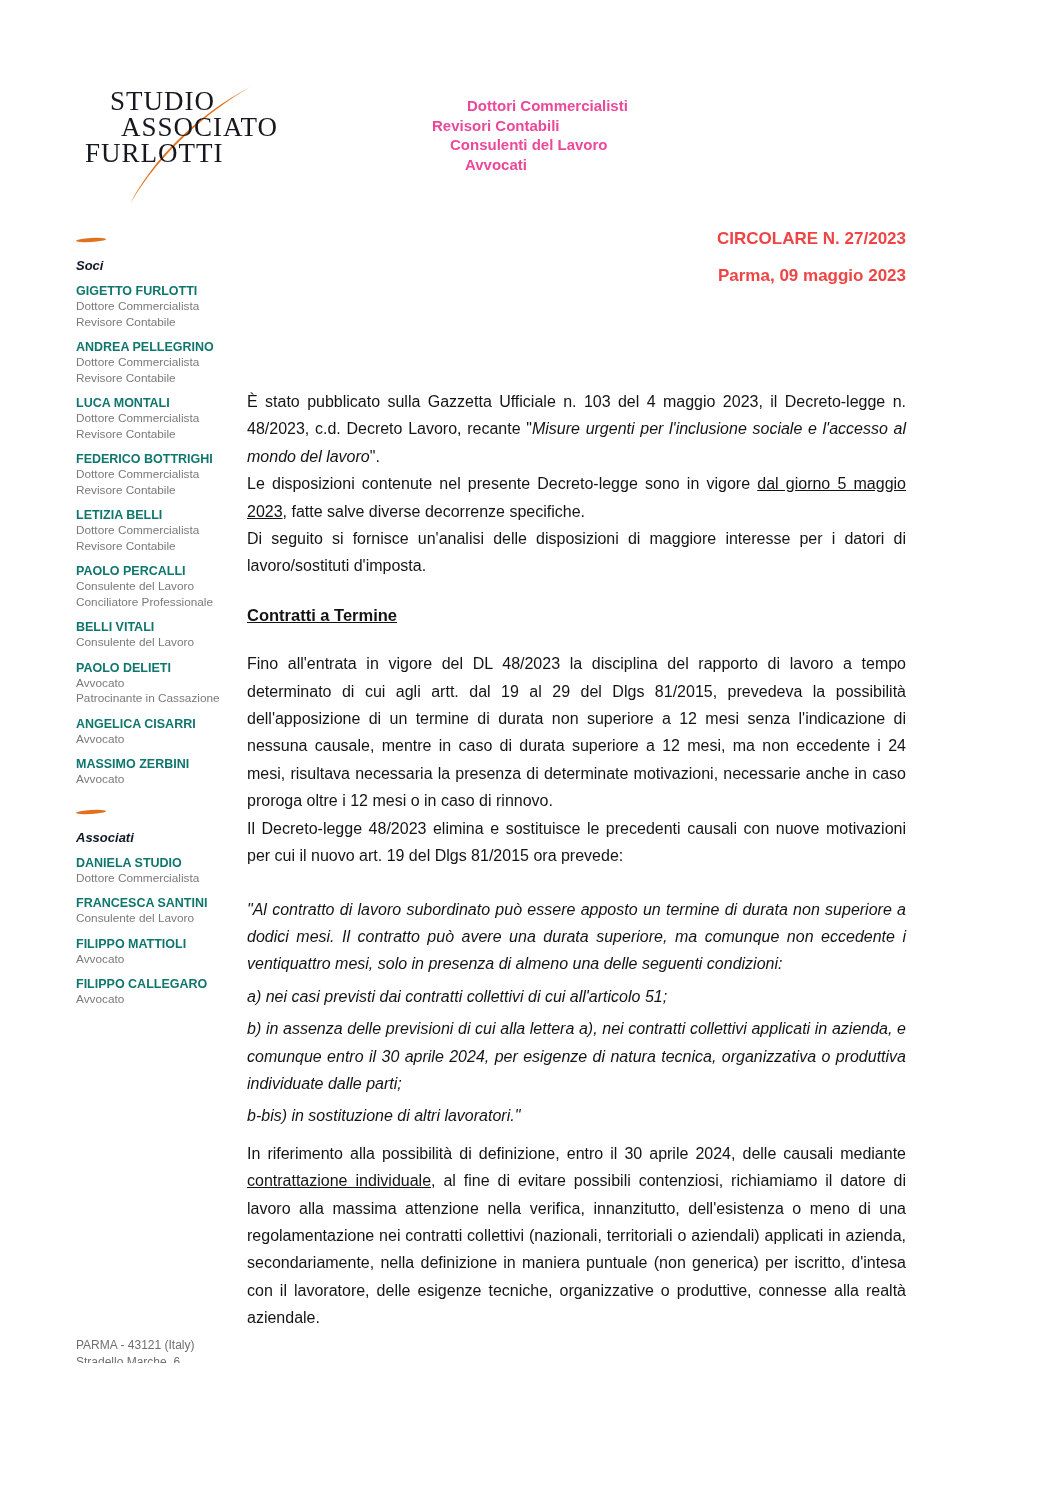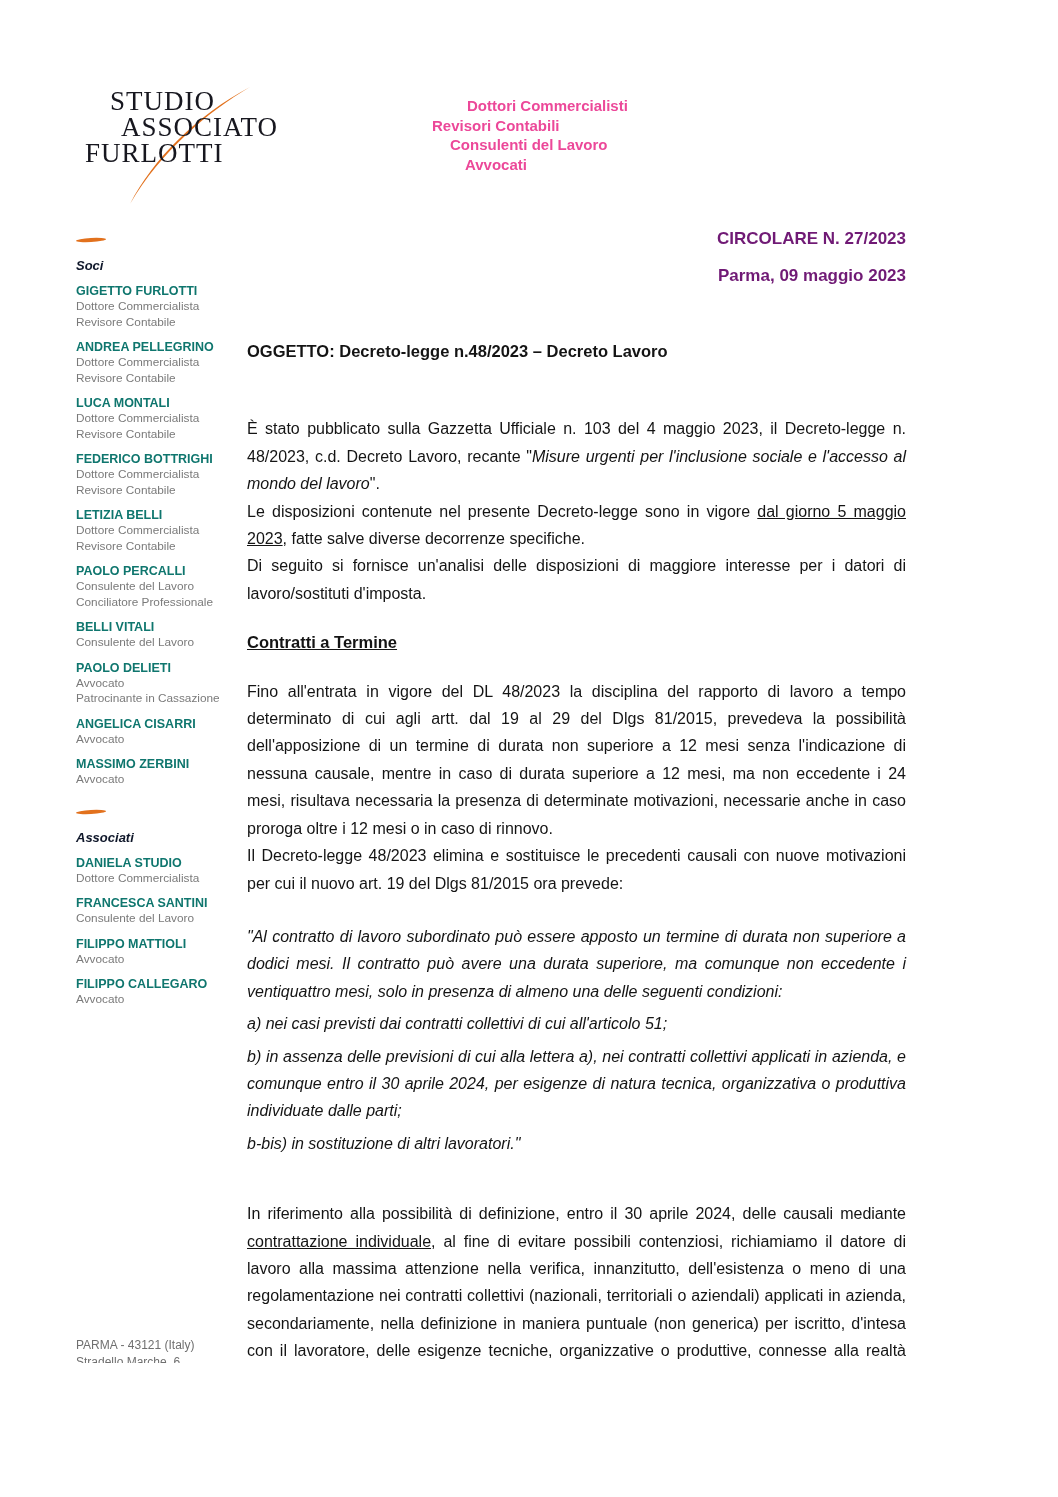--- a/index.html
+++ b/index.html
@@ -18,21 +18,21 @@
   
   .quals{position:absolute;left:432px;top:96px;font-size:15px;font-weight:bold;
          color:#ec4899;line-height:19.5px;}
   .quals div:nth-child(1){padding-left:35px;}
   .quals div:nth-child(2){padding-left:0;}
   .quals div:nth-child(3){padding-left:18px;}
   .quals div:nth-child(4){padding-left:33px;}
 
   
   .hdr-right{position:absolute;left:247px;top:229px;width:659px;text-align:right;
-             font-weight:bold;font-size:17px;color:#701a75;}
+             font-weight:bold;font-size:17px;color:#ef4444;}
   .hdr-right .date{margin-top:17px;}
 
   
   .sidebar{position:absolute;left:76px;top:238px;width:155px;}
   .dash{width:30px;height:4px;background:#e2711d;border-radius:50%;transform:rotate(-3deg);}
   .dash2{margin-top:22px;}
   .group-label{font-style:italic;font-weight:bold;font-size:13px;color:#0f172a;
                margin:16px 0 11px 0;}
   .partner{margin-bottom:10px;}
   .partner-name{font-weight:bold;font-size:12.5px;color:#0f766e;line-height:15px;}
@@ -43,21 +43,21 @@
         line-height:27.4px;color:#141414;}
   .subject{font-weight:bold;font-size:16.5px;}
   .main p{margin:0;text-align:justify;}
   .section{margin-top:0;}
   .sec-intro{margin-top:50px;}
   .sec-heading-contratti{margin-top:22px;font-weight:bold;text-decoration:underline;
                          font-size:16.5px;}
   .sec-disciplina{margin-top:21px;}
   .sec-quote{margin-top:26px;font-style:italic;}
   .sec-quote p + p{margin-top:5px;}
-  .sec-finale{margin-top:43px;}
+  .sec-finale{margin-top:10px;}
   .seg-i{font-style:italic;}
   .seg-u{text-decoration:underline;}
 
   
   .footer-left{position:absolute;left:76px;top:1337px;font-size:12px;line-height:17px;
                color:#6f6f6f;}
   .footer-center{position:absolute;left:0;top:1414px;width:1058px;text-align:center;
                  font-size:12.5px;color:#6f6f6f;}
   .page-num{position:absolute;left:890px;top:1394px;font-size:15px;color:#222;}
 </style>
@@ -157,21 +157,20 @@
           <div class="partner-role">Avvocato</div>
         </div>
         <div class="partner">
           <div class="partner-name">FILIPPO CALLEGARO</div>
           <div class="partner-role">Avvocato</div>
         </div>
       </div>
   </aside>
 
   <main class="main">
-    <div class="subject">OGGETTO: Decreto-legge n.48/2023 – Decreto Lavoro</div>
     <div id="sections">
         <div class="section sec-intro">
           <p><span>È stato pubblicato sulla Gazzetta Ufficiale n. 103 del 4 maggio 2023, il Decreto-legge n. 48/2023, c.d. Decreto Lavoro, recante "</span><span class="seg-i ">Misure urgenti per l'inclusione sociale e l'accesso al mondo del lavoro</span><span>".</span></p>
           <p><span>Le disposizioni contenute nel presente Decreto-legge sono in vigore </span><span class="seg-u">dal giorno 5 maggio 2023</span><span>, fatte salve diverse decorrenze specifiche.</span></p>
           <p><span>Di seguito si fornisce un'analisi delle disposizioni di maggiore interesse per i datori di lavoro/sostituti d'imposta.</span></p>
         </div>
         <div class="section sec-heading-contratti">Contratti a Termine</div>
         <div class="section sec-disciplina">
           <p><span>Fino all'entrata in vigore del DL 48/2023 la disciplina del rapporto di lavoro a tempo determinato di cui agli artt. dal 19 al 29 del Dlgs 81/2015, prevedeva la possibilità dell'apposizione di un termine di durata non superiore a 12 mesi senza l'indicazione di nessuna causale, mentre in caso di durata superiore a 12 mesi, ma non eccedente i 24 mesi, risultava necessaria la presenza di determinate motivazioni, necessarie anche in caso proroga oltre i 12 mesi o in caso di rinnovo.</span></p>
           <p><span>Il Decreto-legge 48/2023 elimina e sostituisce le precedenti causali con nuove motivazioni per cui il nuovo art. 19 del Dlgs 81/2015 ora prevede:</span></p>

